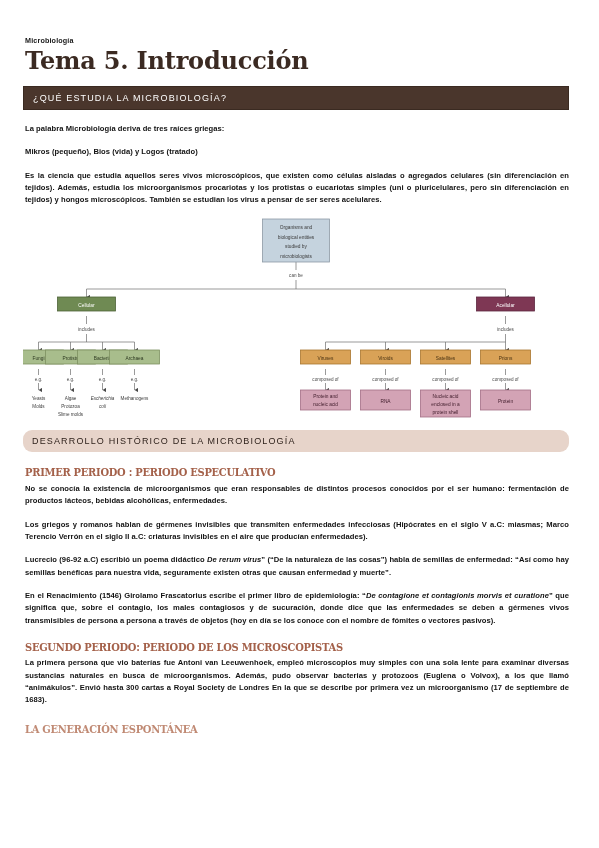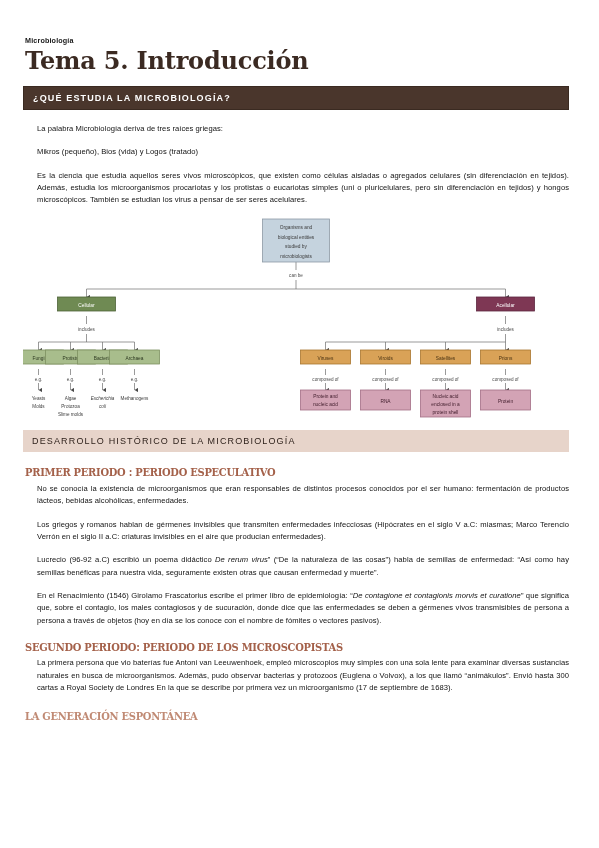--- a/index.html
+++ b/index.html
@@ -38,45 +38,46 @@
     letter-spacing: -0.2px;
     margin: 0 0 13px 2px;
     line-height: 1;
   }
 
   
   .bar-dark {
     background: #4a362c;
     color: #ffffff;
     font-size: 9px;
-    font-weight: bold;
+    font-weight: normal;
     letter-spacing: 1.15px;
     padding: 6px 8px 6px 9px;
     box-sizing: border-box;
     width: 100%;
     border: 1px solid #3a2a21;
   }
   .bar-light {
     background: #e7d4ca;
     color: #2a1d17;
     font-size: 9px;
     font-weight: normal;
     letter-spacing: 1.15px;
     padding: 6px 8px 6px 9px;
     box-sizing: border-box;
     width: 100%;
+    border-radius: 9px;
   }
 
   
   p.body {
     font-size: 7.6px;
-    font-weight: normal;
+    font-weight: bold;
     line-height: 1.62;
     text-align: justify;
-    margin: 0 0 11px 14px;
+    margin: 0 0 11px 2px;
     color: #121212;
     letter-spacing: 0.05px;
   }
   p.body.first { margin-top: 13px; }
   .it { font-style: italic; }
 
   .sub-head {
     font-family: "DejaVu Serif", serif;
     font-size: 11.5px;
     font-weight: bold;

